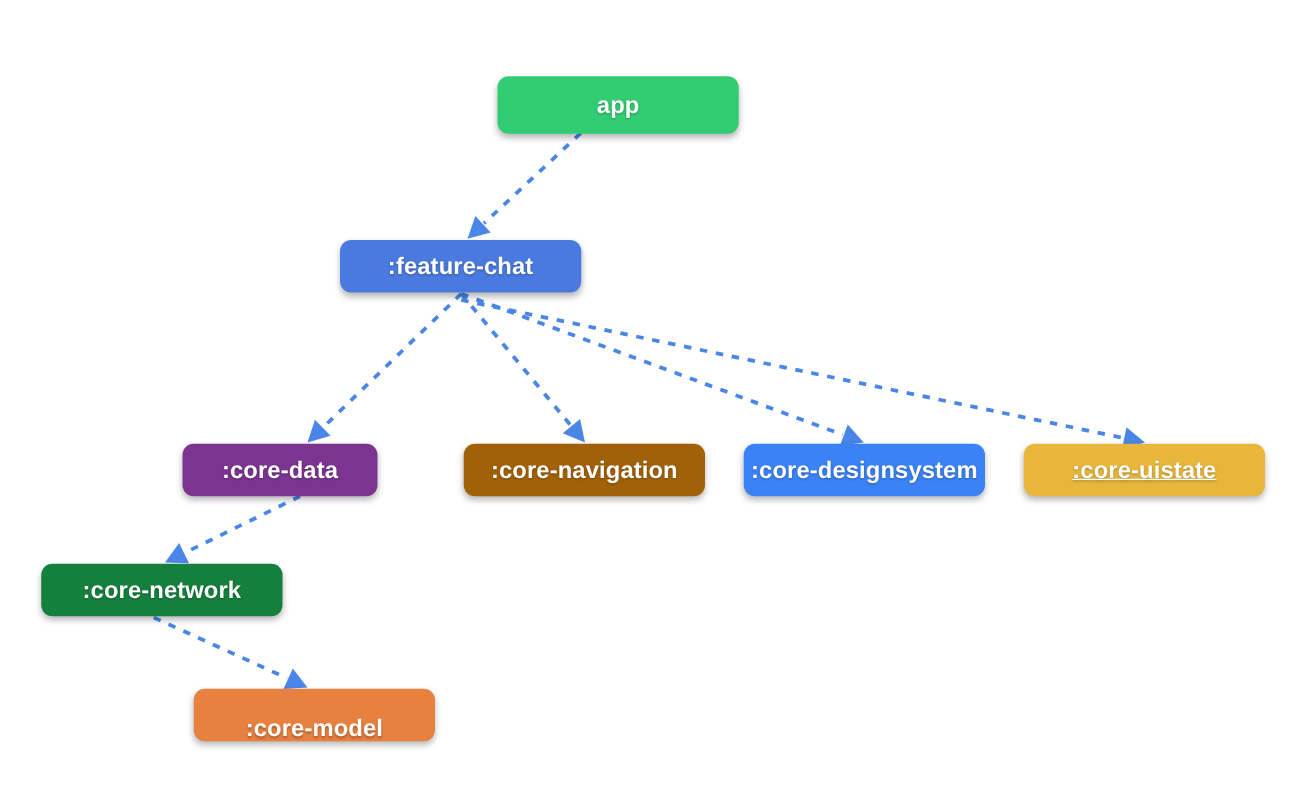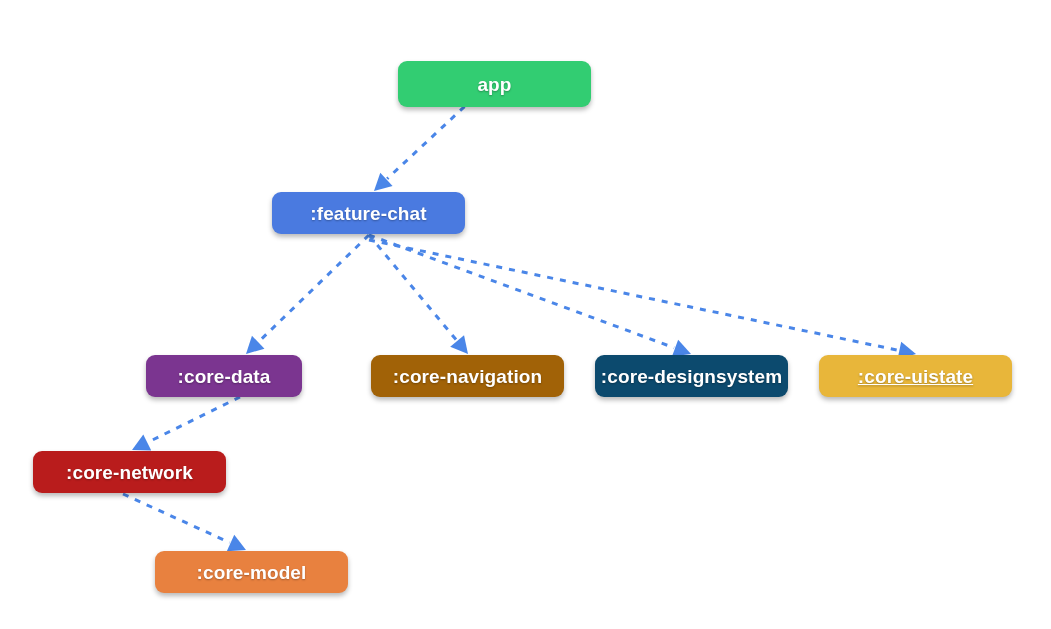--- a/index.html
+++ b/index.html
@@ -89,25 +89,25 @@
     </div>
     <div class="graph-node" style="left: 272px; top: 192px; width: 193px; height: 42px; background: rgb(74, 122, 224);">
       <span class="node-label">:feature-chat</span>
     </div>
     <div class="graph-node" style="left: 146px; top: 355px; width: 156px; height: 42px; background: rgb(123, 53, 144);">
       <span class="node-label">:core-data</span>
     </div>
     <div class="graph-node" style="left: 371px; top: 355px; width: 193px; height: 42px; background: #a16207;">
       <span class="node-label">:core-navigation</span>
     </div>
-    <div class="graph-node" style="left: 595px; top: 355px; width: 193px; height: 42px; background: #0c4a6e;">
+    <div class="graph-node" style="left: 595px; top: 355px; width: 193px; height: 42px; background: #3b82f6;">
       <span class="node-label">:core-designsystem</span>
     </div>
     <div class="graph-node" style="left: 819px; top: 355px; width: 193px; height: 42px; background: rgb(232, 182, 58); text-decoration: underline;">
       <span class="node-label">:core-uistate</span>
     </div>
-    <div class="graph-node" style="left: 33px; top: 451px; width: 193px; height: 42px; background: #b91c1c;">
+    <div class="graph-node" style="left: 33px; top: 451px; width: 193px; height: 42px; background: #15803d;">
       <span class="node-label">:core-network</span>
     </div>
-    <div class="graph-node" style="left: 155px; top: 551px; width: 193px; height: 42px; background: rgb(232, 129, 63);">
+    <div class="graph-node" style="left: 155px; top: 551px; width: 193px; height: 42px; background: rgb(232, 129, 63); align-items: flex-end;">
       <span class="node-label">:core-model</span>
     </div>
   </div>
 
 </body></html>

